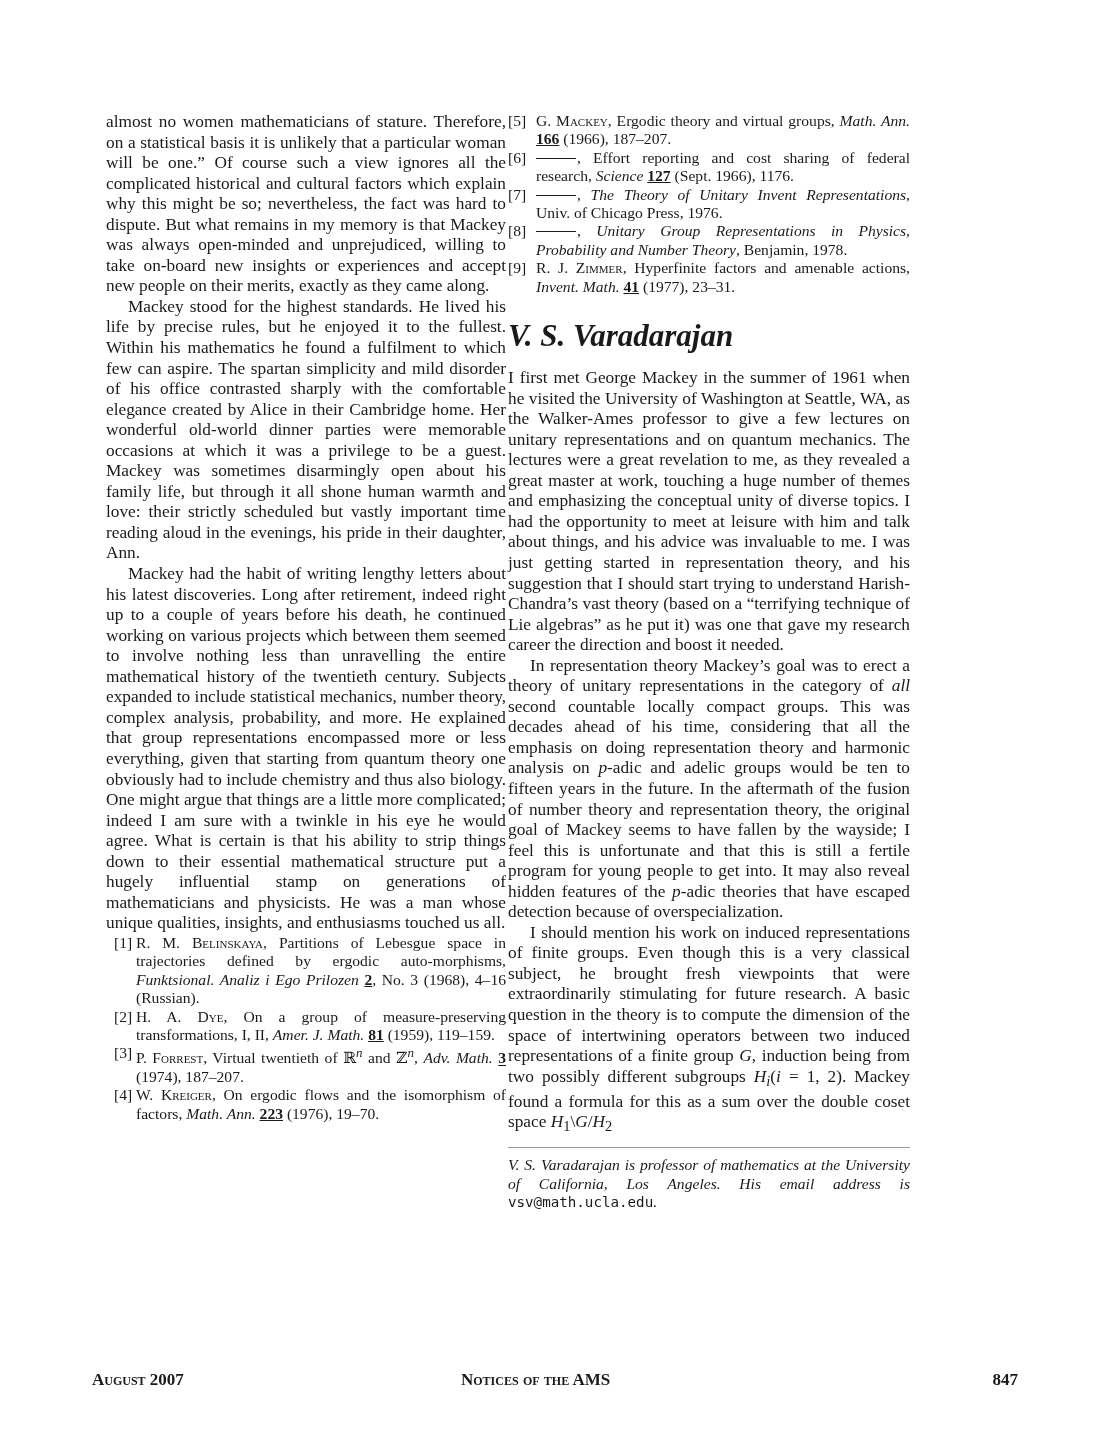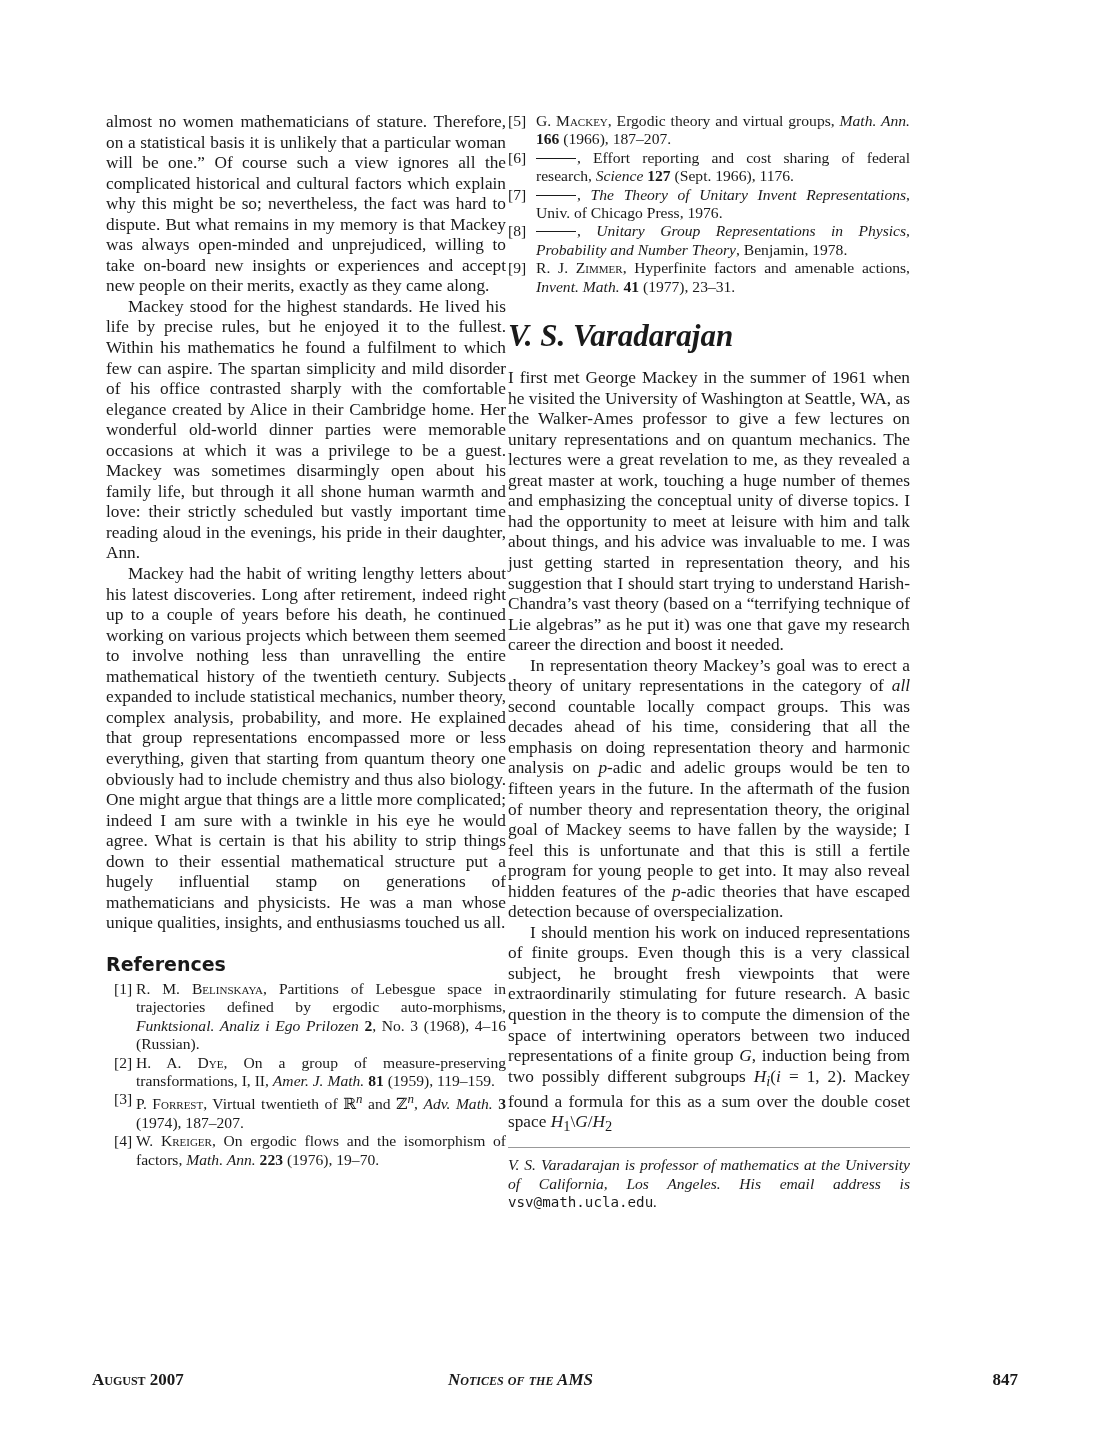--- a/index.html
+++ b/index.html
@@ -17,34 +17,33 @@
   .ref .num { position: absolute; left: 8px; top: 0; }
   .ref-list-right .ref { padding-left: 28px; }
   .ref-list-right .ref .num { left: 0; }
   .dash { display: inline-block; width: 40px; border-bottom: 1.5px solid #1a1a1a; vertical-align: 4px; margin-right: 1px; }
   .article-title { font-style: italic; font-size: 31px; line-height: 36px; margin: 22px 0 14px 0; font-weight: bold; }
   .footnote-rule { border: 0; border-top: 1.5px solid #999; margin: 10px 0 8px 0; }
   .footnote { font-style: italic; font-size: 15.6px; line-height: 18.6px; text-align: justify; margin: 0; }
   .mono { font-family: "DejaVu Sans Mono", "Liberation Mono", monospace; font-style: normal; font-size: 14.2px; }
   .footer { position: absolute; top: 1370px; left: 76px; width: 950px; height: 24px; font-size: 17px; font-weight: bold; }
   .footer .left { position: absolute; left: 16px; font-variant: small-caps; font-family: Liberation Serif, serif; }
-  .footer .center { position: absolute; left: 372px; font-variant: small-caps; font-style: italic; }
+  .footer .center { position: absolute; left: 385px; font-variant: small-caps; }
   .footer .right { position: absolute; right: 8px; }
   i, .it { font-style: italic; }
-  b { font-weight: bold; }
+  b { font-weight: bold; text-decoration: underline; }
 </style>
 </head>
 <body>
 
 <div class="col col-left">
   <p class="para">almost no women mathematicians of stature. Therefore, on a statistical basis it is unlikely that a particular woman will be one.” Of course such a view ignores all the complicated historical and cultural factors which explain why this might be so; nevertheless, the fact was hard to dispute. But what remains in my memory is that Mackey was always open-minded and unprejudiced, willing to take on-board new insights or experiences and accept new people on their merits, exactly as they came along.</p>
   <p class="para indent">Mackey stood for the highest standards. He lived his life by precise rules, but he enjoyed it to the fullest. Within his mathematics he found a fulfilment to which few can aspire. The spartan simplicity and mild disorder of his office con­trasted sharply with the comfortable elegance created by Alice in their Cambridge home. Her wonderful old-world dinner parties were memo­rable occasions at which it was a privilege to be a guest. Mackey was sometimes disarmingly open about his family life, but through it all shone human warmth and love: their strictly scheduled but vastly important time reading aloud in the evenings, his pride in their daughter, Ann.</p>
   <p class="para indent">Mackey had the habit of writing lengthy letters about his latest discoveries. Long after retirement, indeed right up to a couple of years before his death, he continued working on various projects which between them seemed to involve nothing less than unravelling the entire mathematical his­tory of the twentieth century. Subjects expanded to include statistical mechanics, number theory, complex analysis, probability, and more. He ex­plained that group representations encompassed more or less everything, given that starting from quantum theory one obviously had to include chemistry and thus also biology. One might argue that things are a little more complicated; indeed I am sure with a twinkle in his eye he would agree. What is certain is that his ability to strip things down to their essential mathematical structure put a hugely influential stamp on generations of mathematicians and physicists. He was a man whose unique qualities, insights, and enthusiasms touched us all.</p>
 
-  <div class="refs-heading">References</div>
   <div>
     <p class="ref">
       <span class="num">[1]</span><span class="sc">R. M. Belinskaya</span><span>, Partitions of Lebesgue space in trajectories defined by ergodic auto-morphisms, </span><i>Funktsional. Analiz i Ego Prilozen</i> <b>2</b><span>, No. 3 (1968), 4–16 (Russian).</span>
     </p>
     <p class="ref">
       <span class="num">[2]</span><span class="sc">H. A. Dye</span><span>, On a group of measure-preserving transformations, I, II, </span><i>Amer. J. Math.</i> <b>81</b><span> (1959), 119–159.</span>
     </p>
     <p class="ref">
       <span class="num">[3]</span><span class="sc">P. Forrest</span><span>, Virtual twentieth of ℝ</span><sup><i>n</i></sup><span> and ℤ</span><sup><i>n</i></sup><span>, </span><i>Adv. Math.</i> <b>3</b><span> (1974), 187–207.</span>
     </p>

